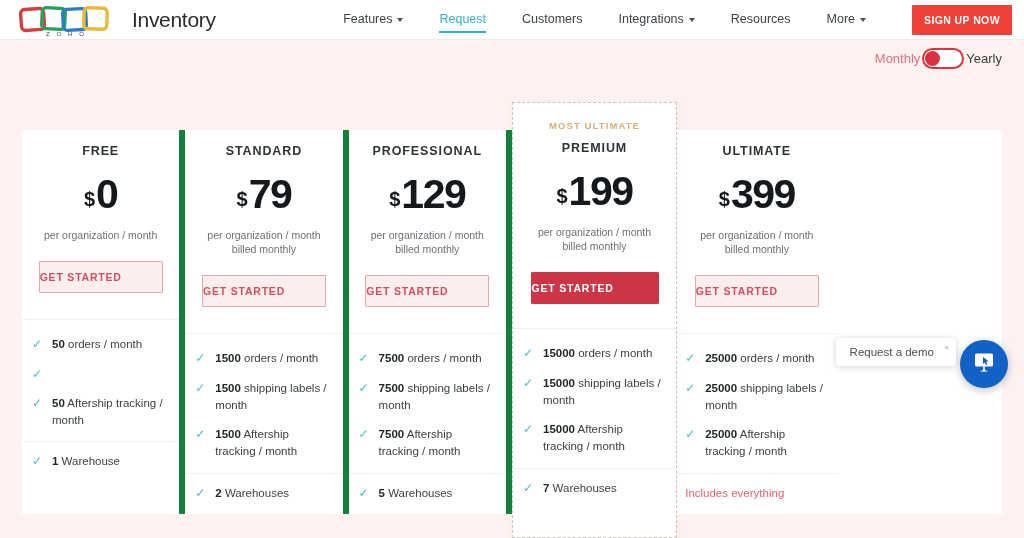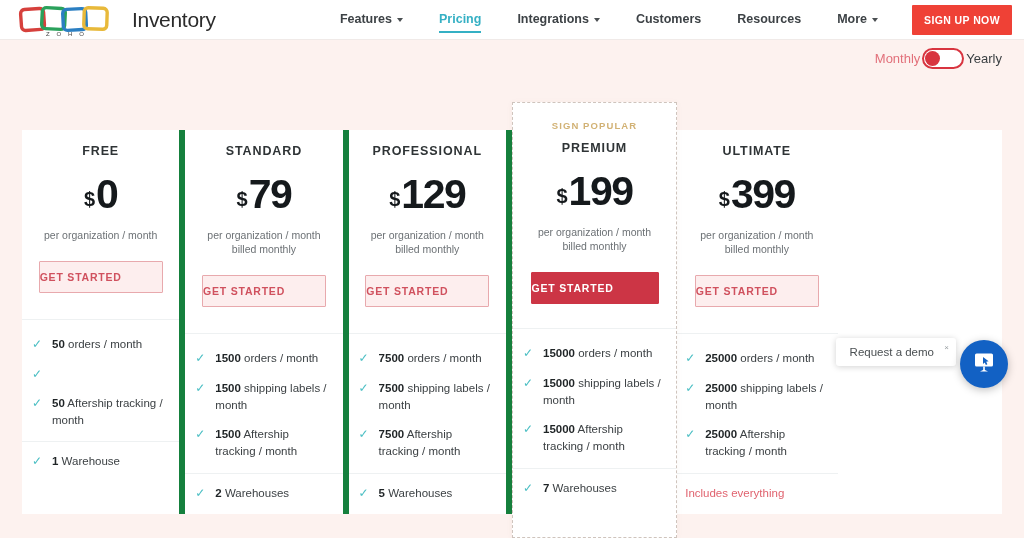--- a/index.html
+++ b/index.html
@@ -30,39 +30,39 @@
     color: #2b2b2b; margin-left: 6px; padding-bottom: 5px;
     font-family: "Liberation Sans", sans-serif;
   }
 
   .nav { display: flex; align-items: center; margin-left: auto; }
   .nav-item {
     font-size: 12.5px; color: #3d4246;
     padding: 0 0; margin: 0 18px;
     cursor: pointer; white-space: nowrap;
     display: inline-flex; align-items: center;
-    position: relative; height: 39px; line-height: 39px; font-weight: bold;
+    position: relative; height: 39px; line-height: 39px;
   }
   .nav-item .caret {
     display: inline-block; margin-left: 5px;
     width: 0; height: 0;
     border-left: 3.5px solid transparent;
     border-right: 3.5px solid transparent;
     border-top: 4px solid #4a4f52;
   }
   .nav-item.active { color: #35b0c4; }
   .nav-item.active::after {
     content: ""; position: absolute; left: 0; right: 0; bottom: 6px;
     height: 2px; background: #35b0c4;
   }
   .signup-btn {
     background: #ef4136; color: #fff;
     font-size: 10.5px; font-weight: bold; letter-spacing: 0.4px;
     padding: 9px 12px; border: none; cursor: pointer;
-    margin-left: 16px; margin-right: 12px;
+    margin-left: 28px; margin-right: 12px;
     border-radius: 1px;
     text-align: center;
   }
 
   
   .toggle-row {
     position: absolute; top: 48px; right: 22px;
     display: flex; align-items: center; gap: 2px;
     z-index: 20;
   }
@@ -199,28 +199,28 @@
       </span>
       <span class="brand-name">Inventory</span>
     </div>
 
     <nav class="nav">
       <span class="nav-item">
         <span>Features</span>
         <i class="caret"></i>
       </span>
       <span class="nav-item active">
-        <span>Pricing</span>
+        <span>Request</span>
+      </span>
+      <span class="nav-item">
+        <span>Customers</span>
       </span>
       <span class="nav-item">
         <span>Integrations</span>
         <i class="caret"></i>
-      </span>
-      <span class="nav-item">
-        <span>Customers</span>
       </span>
       <span class="nav-item">
         <span>Resources</span>
       </span>
       <span class="nav-item">
         <span>More</span>
         <i class="caret"></i>
       </span>
       <button class="signup-btn">SIGN UP NOW</button>
     </nav>
@@ -327,21 +327,21 @@
         </div>
         <div class="divider2"></div>
         <div class="feats2">
           <div class="feat">
             <span class="tick">✓</span>
             <span class=""><b>5</b><span class=""> Warehouses</span></span>
           </div>
         </div>
       </div>
       <div class="col featured">
-        <div class="most-popular">SIGN POPULAR</div>
+        <div class="most-popular">MOST ULTIMATE</div>
         <div class="card-head">
           <div class="plan-name">PREMIUM</div>
           <div class="price">
             <span class="currency">$</span>
             <span class="amount">199</span>
           </div>
           <div class="sub">per organization / month<br>billed monthly</div>
           <div class="cta">GET STARTED</div>
         </div>
         <div class="divider"></div>

